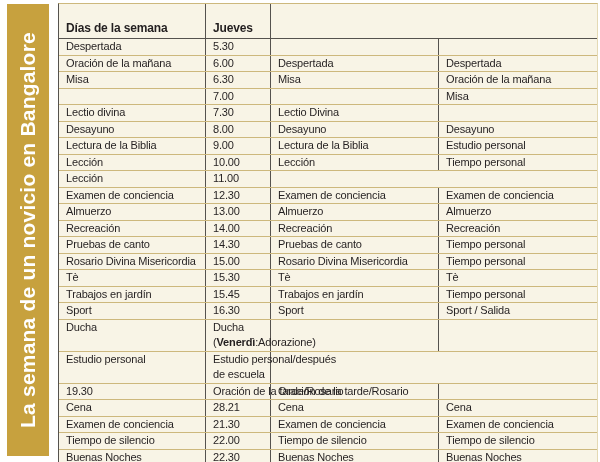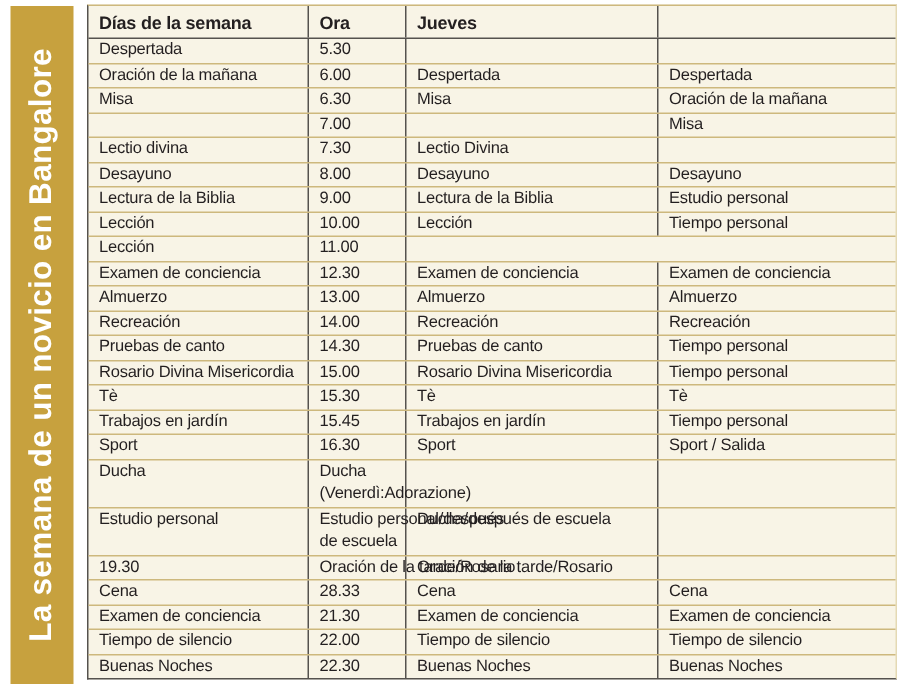--- a/index.html
+++ b/index.html
@@ -35,37 +35,36 @@
   }
   .tr:last-child { border-bottom:none; }
   .tr.thead {
     border-bottom:1px solid #55524E;
     font-weight:bold; font-size:12px;
   }
   .td, .th {
     padding:0 4px 0 7px; line-height:15.5px;
     white-space:nowrap; overflow:visible;
   }
-  .th { line-height:20px; padding-top:1px; }
+  .th { line-height:20px; padding-top:14px; }
   .td:nth-child(-n+3), .th:nth-child(-n+3) { border-right:1px solid #55524E; }
-  .td b { font-weight:normal; }
+  .td b { font-weight:bold; }
 </style>
 </head>
 <body>
 
 <div class="page">
 
   <div class="sidebar">
     <div class="sidebar-title">La semana de un novicio en Bangalore</div>
   </div>
 
   <div class="schedule">
     <div class="tr thead">
       <div class="th">Días de la semana</div>
-      <div class="th">Ora</div>
       <div class="th">Jueves</div>
     </div>
     <div id="tbody">
         <div class="tr">
           <div class="td">Despertada</div>
           <div class="td">5.30</div>
           <div class="td"></div>
           <div class="td"></div>
         </div>
         <div class="tr">
@@ -163,30 +162,29 @@
           <div class="td">Sport / Salida</div>
         </div>
         <div class="tr">
           <div class="td">Ducha</div>
           <div class="td">Ducha<br>(<b>Venerdì</b>:Adorazione)</div>
           <div class="td"></div>
         </div>
         <div class="tr">
           <div class="td">Estudio personal</div>
           <div class="td">Estudio personal/después<br>de escuela</div>
-          <div class="td">Ducha/después de escuela</div>
         </div>
         <div class="tr">
           <div class="td">19.30</div>
           <div class="td">Oración de la tarde/Rosario</div>
           <div class="td">Oración de la tarde/Rosario</div>
         </div>
         <div class="tr">
           <div class="td">Cena</div>
-          <div class="td">28.33</div>
+          <div class="td">28.21</div>
           <div class="td">Cena</div>
           <div class="td">Cena</div>
         </div>
         <div class="tr">
           <div class="td">Examen de conciencia</div>
           <div class="td">21.30</div>
           <div class="td">Examen de conciencia</div>
           <div class="td">Examen de conciencia</div>
         </div>
         <div class="tr">

